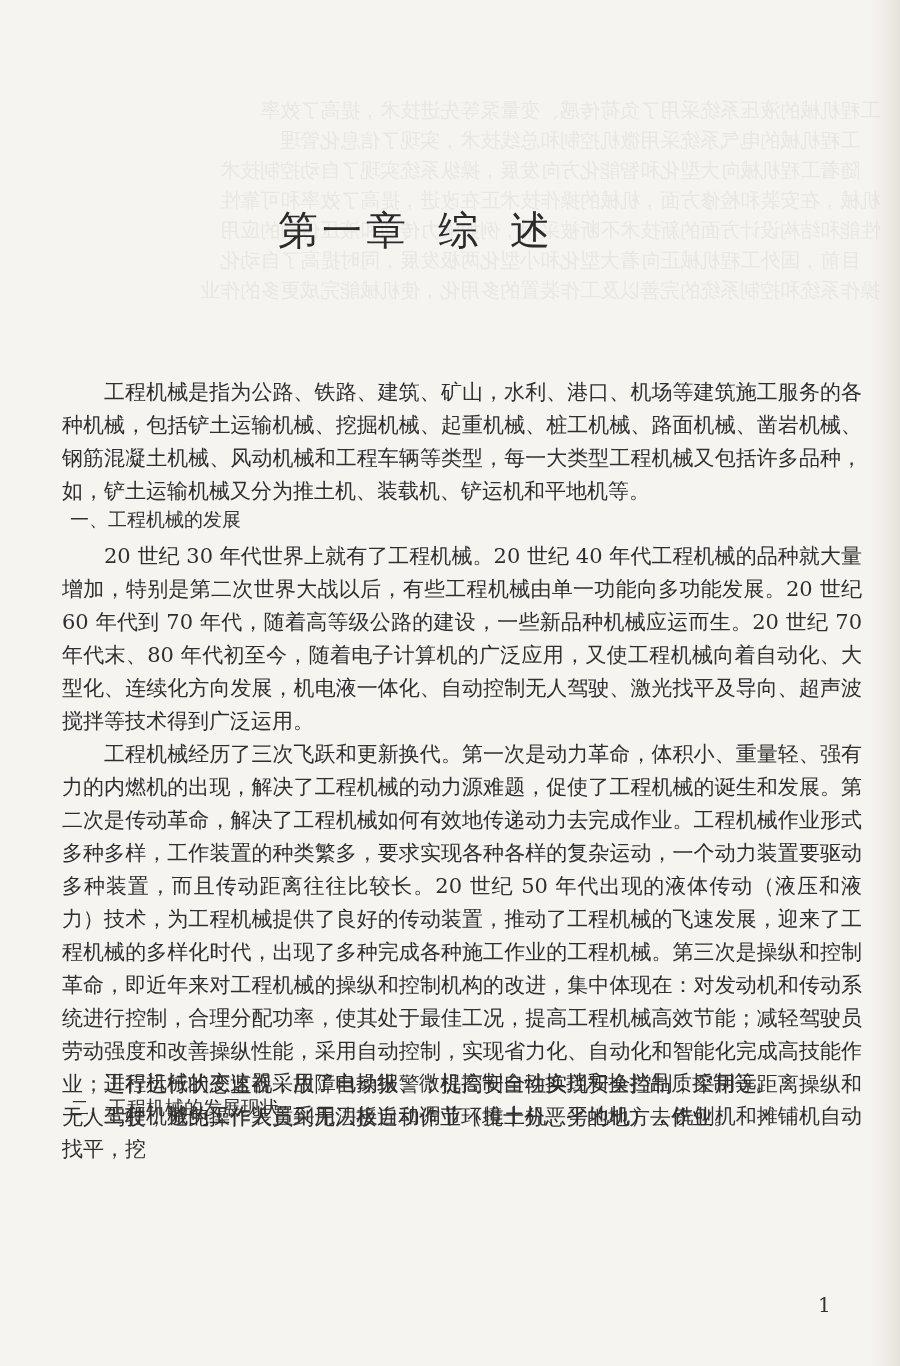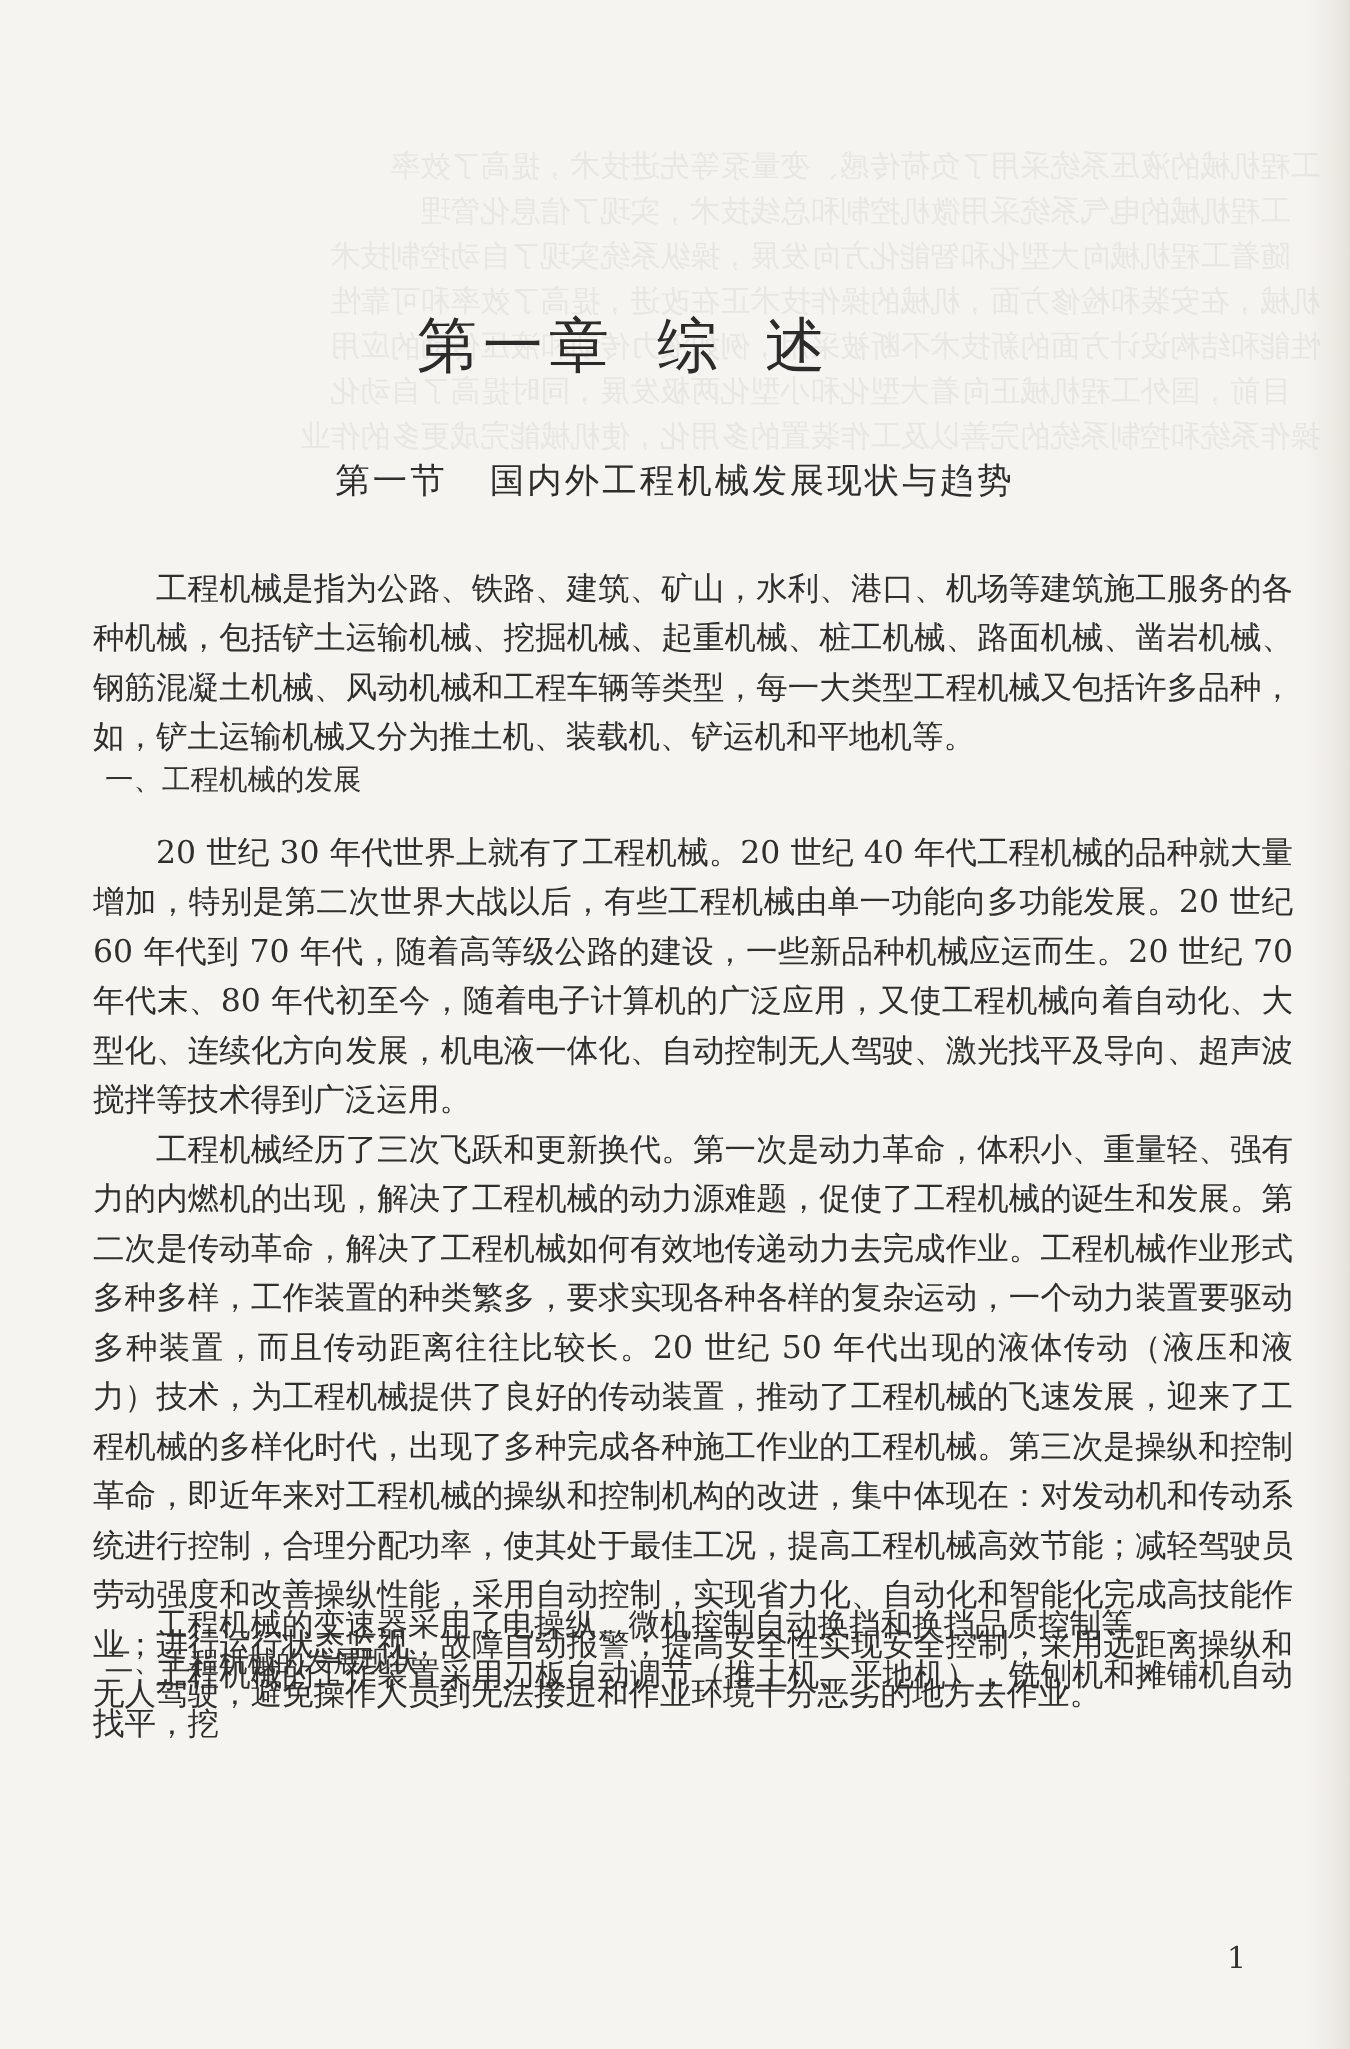--- a/index.html
+++ b/index.html
@@ -69,31 +69,28 @@
     机械，在安装和检修方面，机械的操作技术正在改进，提高了效率和可靠性<br>
     性能和结构设计方面的新技术不断被采用，例如液力传动和液压传动的应用<br>
     　目前，国外工程机械正向着大型化和小型化两极发展，同时提高了自动化<br>
     操作系统和控制系统的完善以及工作装置的多用化，使机械能完成更多的作业
   </div>
 
   <div class="chapter-title">
     <span>第一章</span><span>综</span><span>述</span>
   </div>
 
-  <div class="section-title">
-    <span class="num">第一节</span><span>国内外工程机械发展现状与趋势</span>
-  </div>
 
   <div class="body-text" style="top:376px;">
     <p>工程机械是指为公路、铁路、建筑、矿山，水利、港口、机场等建筑施工服务的各种机械，包括铲土运输机械、挖掘机械、起重机械、桩工机械、路面机械、凿岩机械、钢筋混凝土机械、风动机械和工程车辆等类型，每一大类型工程机械又包括许多品种，如，铲土运输机械又分为推土机、装载机、铲运机和平地机等。</p>
   </div>
 
   <div class="heading" style="top:507px;">一、工程机械的发展</div>
 
-  <div class="body-text" style="top:540px;margin-top:12px;">
+  <div class="body-text" style="top:540px;">
     <p>20 世纪 30 年代世界上就有了工程机械。20 世纪 40 年代工程机械的品种就大量增加，特别是第二次世界大战以后，有些工程机械由单一功能向多功能发展。20 世纪 60 年代到 70 年代，随着高等级公路的建设，一些新品种机械应运而生。20 世纪 70 年代末、80 年代初至今，随着电子计算机的广泛应用，又使工程机械向着自动化、大型化、连续化方向发展，机电液一体化、自动控制无人驾驶、激光找平及导向、超声波搅拌等技术得到广泛运用。</p>
     <p>工程机械经历了三次飞跃和更新换代。第一次是动力革命，体积小、重量轻、强有力的内燃机的出现，解决了工程机械的动力源难题，促使了工程机械的诞生和发展。第二次是传动革命，解决了工程机械如何有效地传递动力去完成作业。工程机械作业形式多种多样，工作装置的种类繁多，要求实现各种各样的复杂运动，一个动力装置要驱动多种装置，而且传动距离往往比较长。20 世纪 50 年代出现的液体传动（液压和液力）技术，为工程机械提供了良好的传动装置，推动了工程机械的飞速发展，迎来了工程机械的多样化时代，出现了多种完成各种施工作业的工程机械。第三次是操纵和控制革命，即近年来对工程机械的操纵和控制机构的改进，集中体现在：对发动机和传动系统进行控制，合理分配功率，使其处于最佳工况，提高工程机械高效节能；减轻驾驶员劳动强度和改善操纵性能，采用自动控制，实现省力化、自动化和智能化完成高技能作业；进行运行状态监视，故障自动报警；提高安全性实现安全控制，采用远距离操纵和无人驾驶，避免操作人员到无法接近和作业环境十分恶劣的地方去作业。</p>
   </div>
 
   <div class="heading" style="top:1095px;">二、工程机械的发展现状</div>
 
   <div class="body-text" style="top:1067px;">
     <p>工程机械的变速器采用了电操纵、微机控制自动换挡和换挡品质控制等。</p>
     <p>工程机械的工作装置采用刀板自动调节（推土机、平地机），铣刨机和摊铺机自动找平，挖</p>
   </div>

